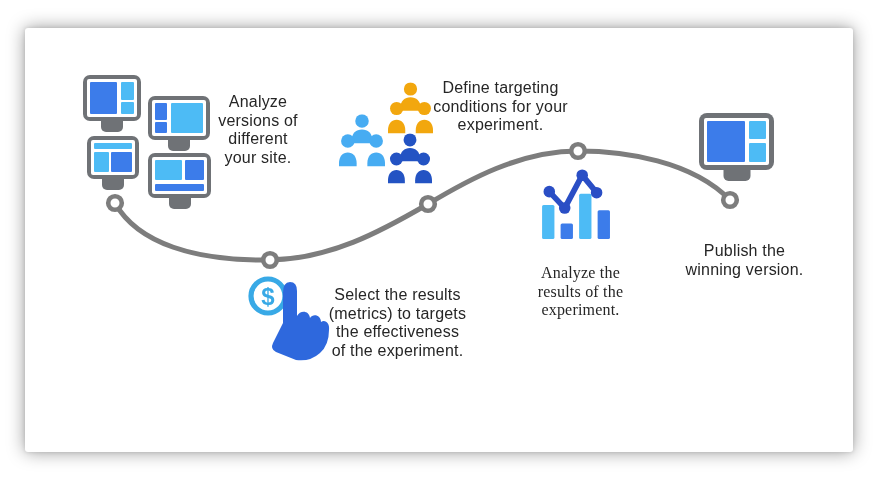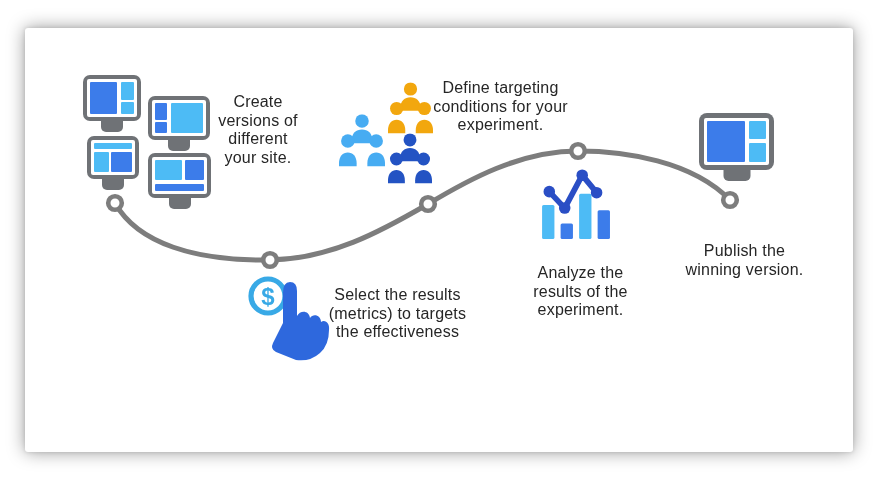--- a/index.html
+++ b/index.html
@@ -98,21 +98,21 @@
         <div class="blk sky" style="left:0;top:0;width:56%;height:64%;"></div>
         <div class="blk royal" style="right:0;top:0;width:38%;height:64%;"></div>
         <div class="blk royal" style="left:0;bottom:0;width:100%;height:22%;"></div>
       </div>
         </div>
       <div class="stand"></div>
     </div>
   </div>
 
   <div class="caption" style="left:178px;top:93px;width:160px;">
-    <span>Create</span>
+    <span>Analyze</span>
     <span>versions of</span>
     <span>different</span>
     <span>your site.</span>
   </div>
 
   <svg class="abs" style="left:339px;top:114px;color:#47ACF2" width="46" height="54" viewBox="0 0 60 70" fill="currentColor">
     <use href="#people-group"></use>
   </svg>
   <svg class="abs" style="left:388px;top:82px;color:#F2A70E" width="45" height="53" viewBox="0 0 60 70" fill="currentColor">
     <use href="#people-group"></use>
@@ -140,35 +140,36 @@
              Q64,87 50,85
              L30,77
              Q24,74 27,68
              L37,48 Z"></path>
   </svg>
 
   <div class="caption" style="left:295px;top:286px;width:205px;">
     <span>Select the results</span>
     <span>(metrics) to targets</span>
     <span>the effectiveness</span>
+    <span>of the experiment.</span>
   </div>
 
   <svg class="abs" style="left:539px;top:169px;" width="72" height="72" viewBox="0 0 70 70">
     <rect x="3" y="35" width="12" height="33" rx="1.5" fill="#4DBBF5"></rect>
     <rect x="21" y="53" width="12" height="15" rx="1.5" fill="#3C7CEA"></rect>
     <rect x="39" y="24" width="12" height="44" rx="1.5" fill="#4DBBF5"></rect>
     <rect x="57" y="40" width="12" height="28" rx="1.5" fill="#3C7CEA"></rect>
     <polyline points="10,22 25,38 42,6 56,23" fill="none" stroke="#2A4EC5" stroke-width="5.5" stroke-linecap="round" stroke-linejoin="round"></polyline>
     <circle cx="10" cy="22" r="5.6" fill="#2A4EC5"></circle>
     <circle cx="25" cy="38" r="5.6" fill="#2A4EC5"></circle>
     <circle cx="42" cy="6" r="5.6" fill="#2A4EC5"></circle>
     <circle cx="56" cy="23" r="5.6" fill="#2A4EC5"></circle>
   </svg>
 
-  <div class="caption" style="left:498px;top:264px;width:165px;">
+  <div class="caption" style="left:498px;top:264px;width:165px;font-family:Liberation Serif, serif;">
     <span>Analyze the</span>
     <span>results of the</span>
     <span>experiment.</span>
   </div>
 
   <div class="monitor" style="left:699px;top:113px;width:75px;height:57px;border-radius:8px;padding:5px;">
     <div class="screen">
         <div class="inner">
       <div class="blk royal" style="left:0;top:0;width:64%;height:100%;"></div>
       <div class="blk sky" style="right:0;top:0;width:28%;height:44%;"></div>

